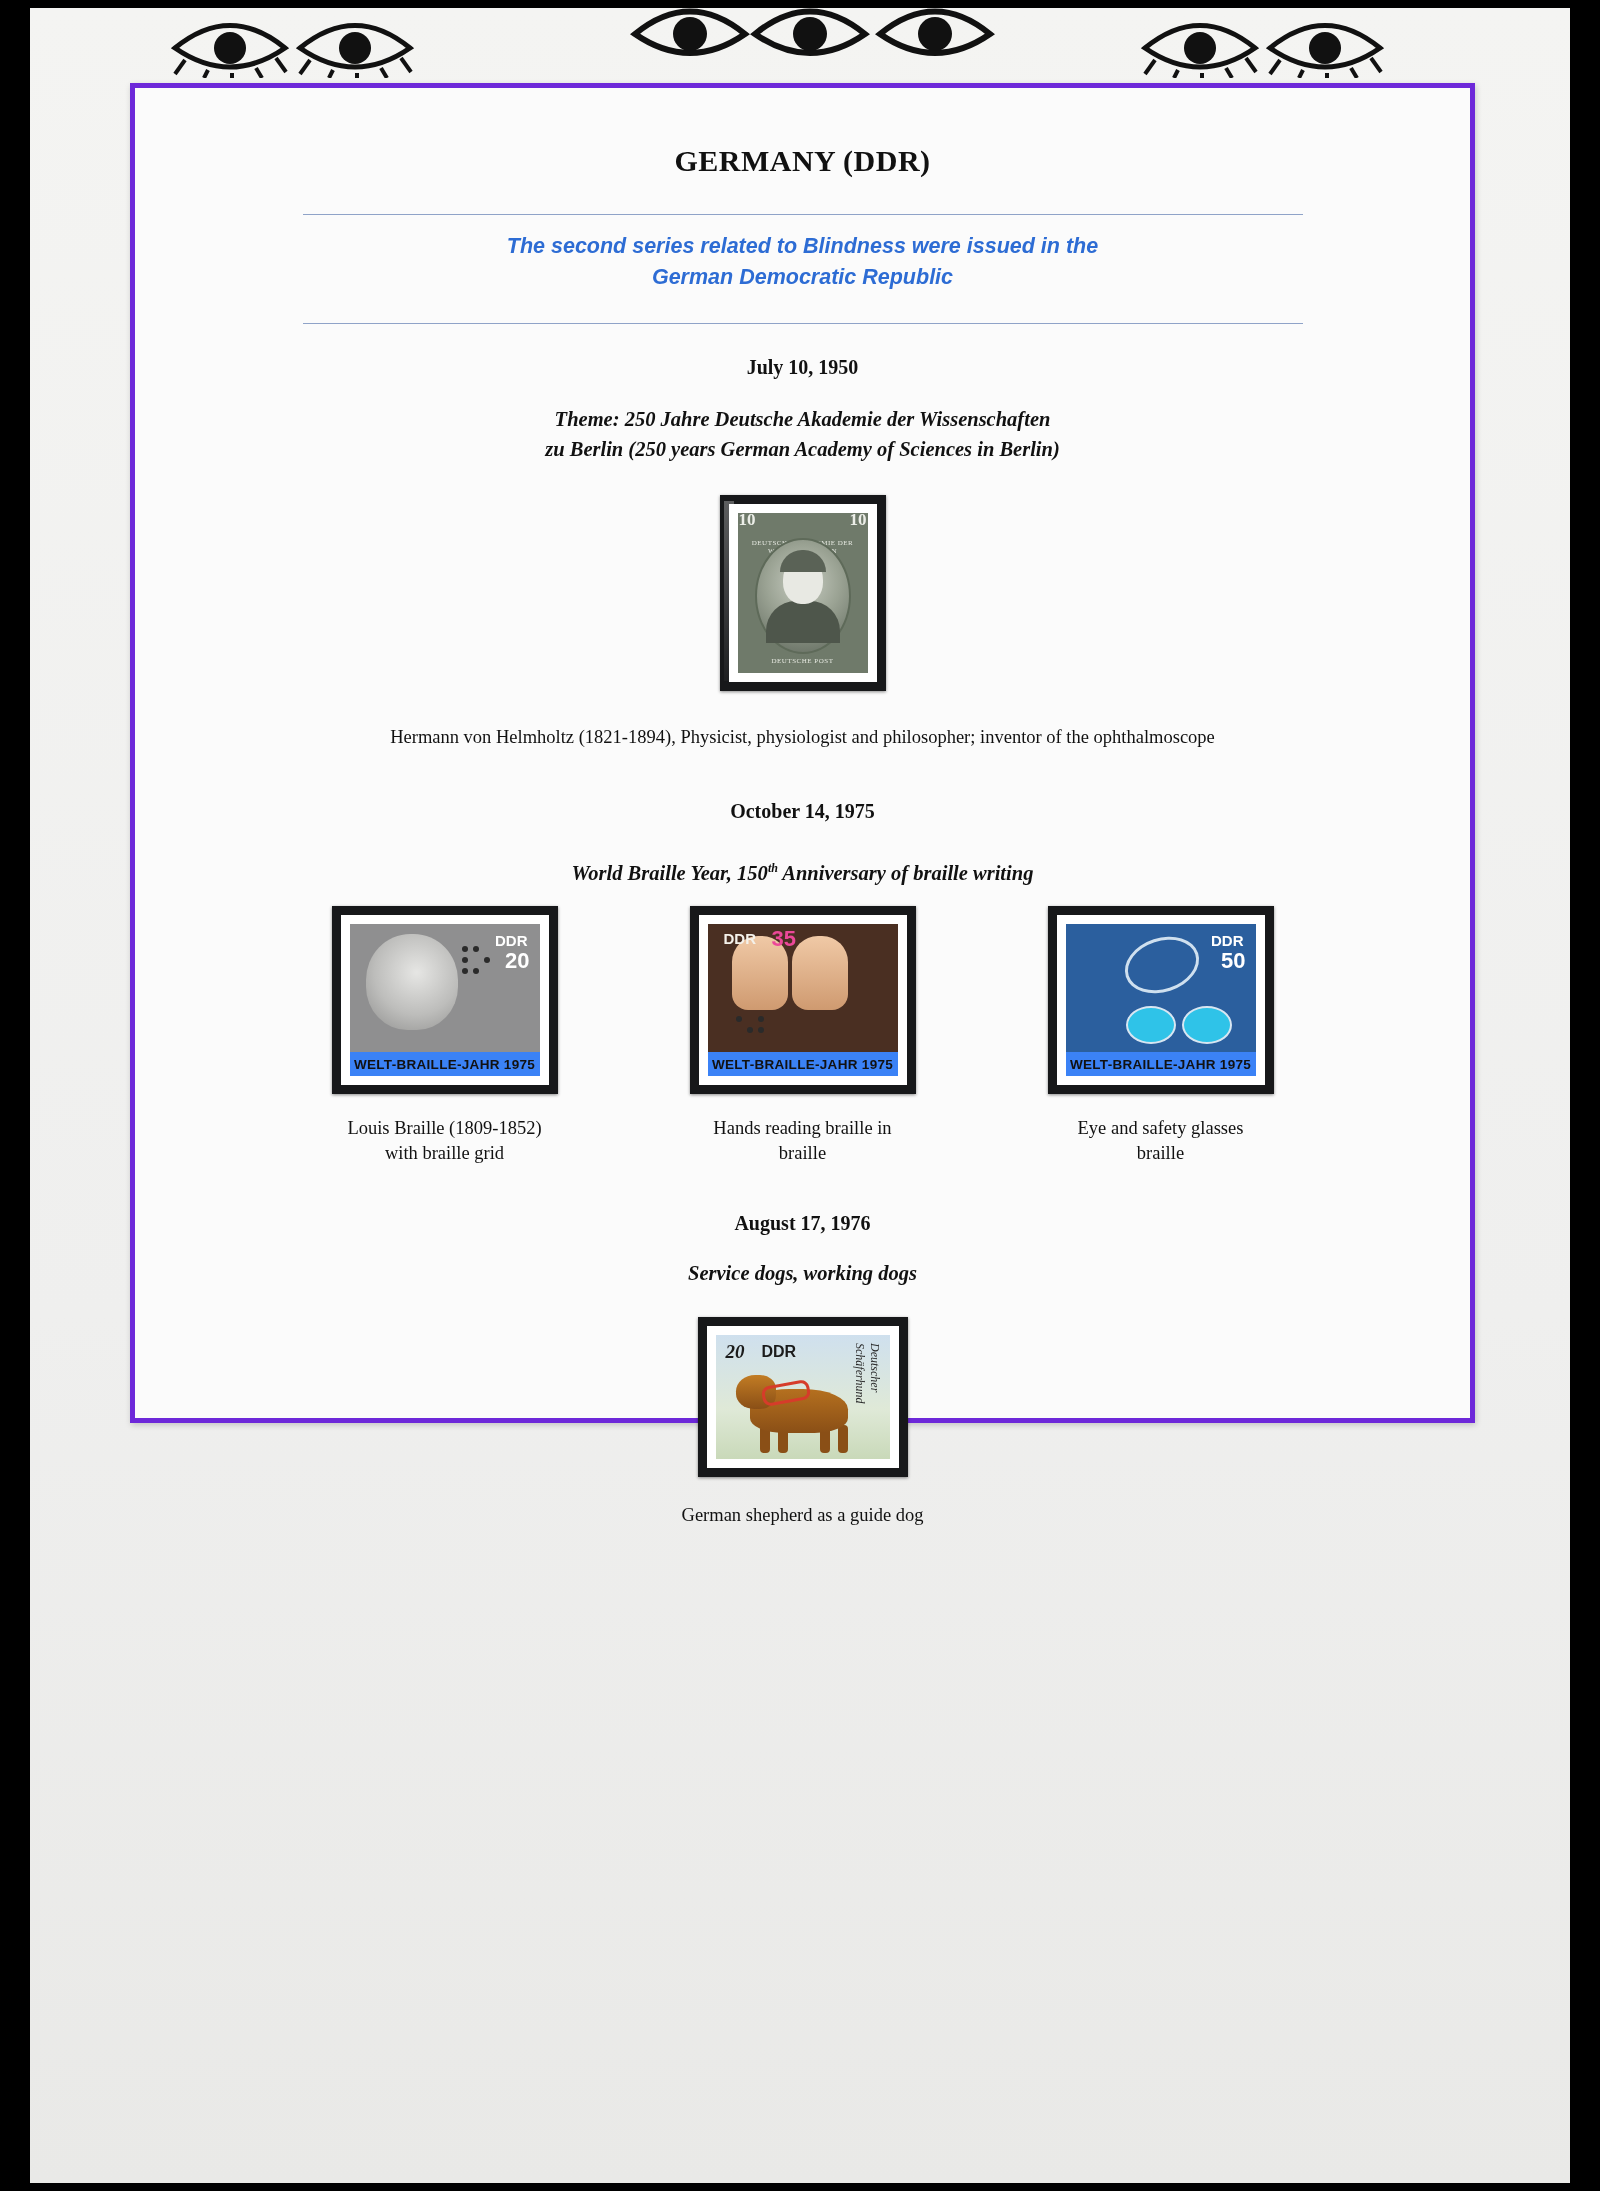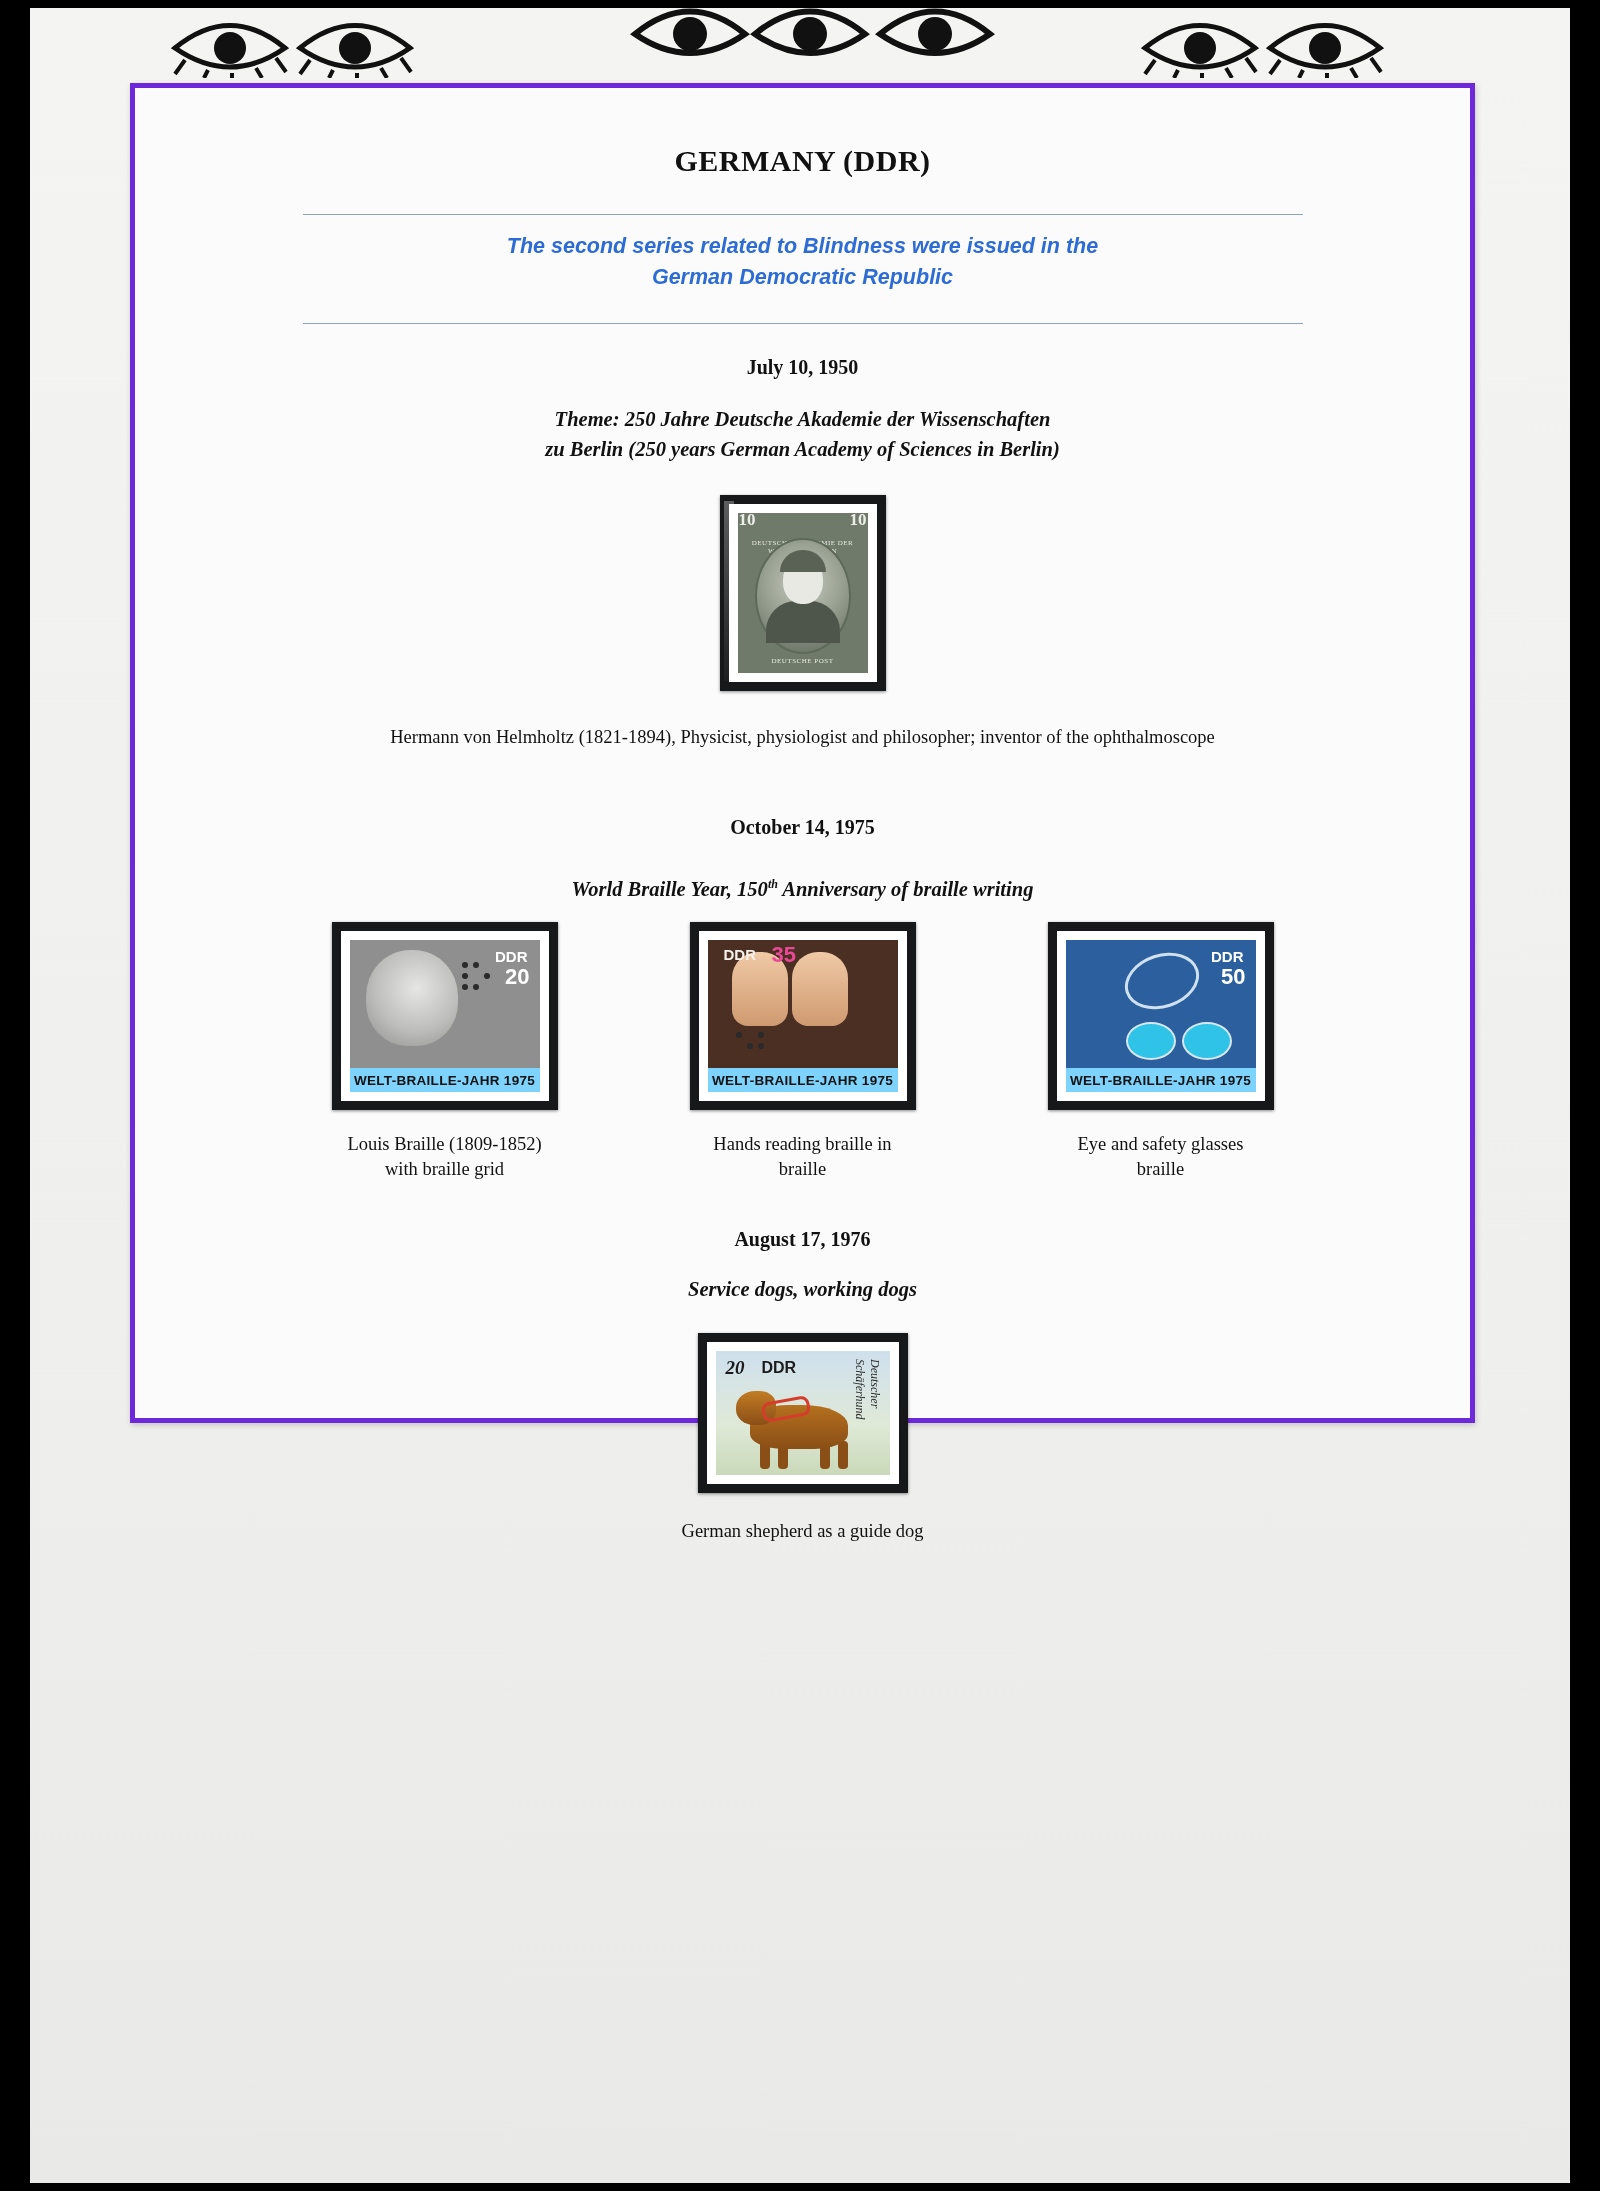--- a/index.html
+++ b/index.html
@@ -201,21 +201,21 @@
     font-family:"Liberation Sans",sans-serif;
     font-weight:bold; font-size:15px; color:#fff;
   }
   .s2 .val {
     position:absolute; right:10px; top:24px;
     font-family:"Liberation Sans",sans-serif;
     font-weight:bold; font-size:22px; color:#fff;
   }
   .s2 .bottombar {
     position:absolute; left:0; right:0; bottom:0; height:24px;
-    background:#7dd3fc; color:#111;
+    background:#3b82f6; color:#111;
     font-family:"Liberation Sans",sans-serif;
     font-size:13.5px; font-weight:bold;
     display:flex; align-items:center; justify-content:center;
     letter-spacing:0.3px;
   }
   .braille-dots{
     position:absolute; display:grid; grid-template-columns:repeat(3,8px);
     grid-auto-rows:8px; gap:3px;
   }
   .braille-dots i{ width:6px;height:6px;border-radius:50%;background:#2a2a2a;display:block;}
@@ -405,21 +405,21 @@
             <div class="arc-bottom">DEUTSCHE POST</div>
           </div>
           <div class="denomL">10</div>
           <div class="denomR">10</div>
         </div>
       </div>
     </div>
 
     <div class="caption" style="margin-top:34px;">Hermann von Helmholtz (1821-1894), Physicist, physiologist and philosopher; inventor of the ophthalmoscope</div>
 
-    <div class="date" style="margin-top:66px;">October 14, 1975</div>
+    <div class="date" style="margin-top:50px;">October 14, 1975</div>
 
     <div class="theme" style="margin-top:36px;">
       <span>World Braille Year, 150</span><sup>th</sup><span> Anniversary of braille writing</span>
     </div>
 
     <div class="row-3">
 
       <div class="col-item">
         <div class="stamp-wrap">
           <div class="mount">

